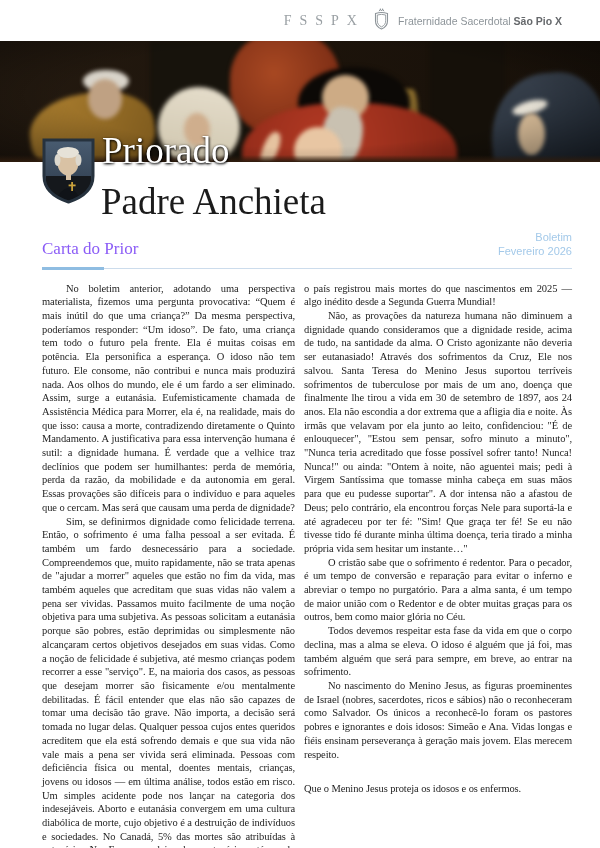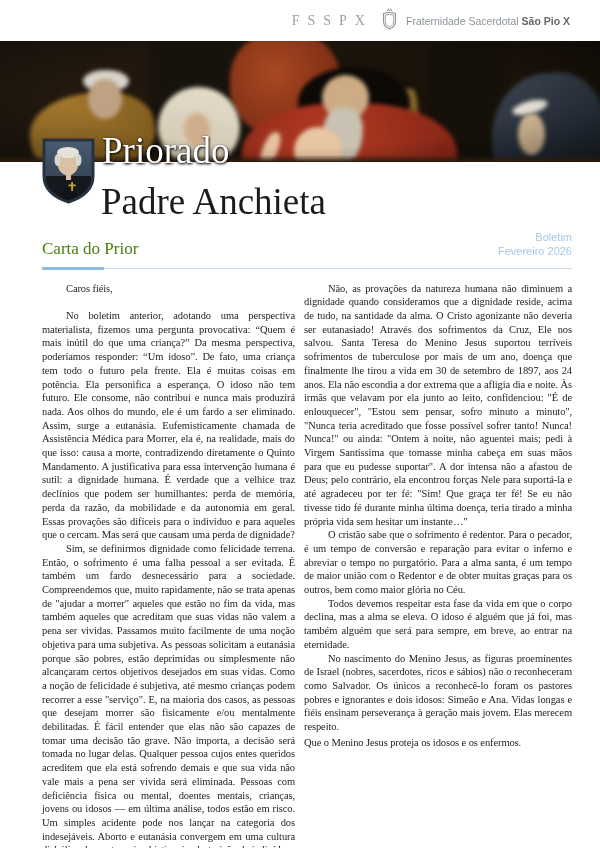--- a/index.html
+++ b/index.html
@@ -10,21 +10,21 @@
     background:#ffffff;
     overflow:hidden;
     font-family:"Liberation Serif", serif;
   }
   
   .topbar{
     height:41px;
     display:flex;
     align-items:center;
     justify-content:flex-end;
-    padding-right:30px;
+    padding-right:38px;
     gap:8px;
     background:#ffffff;
   }
   .fsspx-letters{
     font-family:"Liberation Serif", serif;
     font-size:14px;
     letter-spacing:8px;
     color:#9aa0a4;
   }
   .org-name{
@@ -96,21 +96,21 @@
     color:#1b1b1b;
   }
   .meta-row{
     margin:10px 28px 0 42px;
     display:flex;
     justify-content:space-between;
     align-items:flex-end;
   }
   .section-title{
     font-size:17px;
-    color:#4d7c0f;
+    color:#8b5cf6;
   }
   .issue{
     text-align:right;
     font-family:"Liberation Sans", sans-serif;
     font-size:11px;
     line-height:1.3;
     color:#a3c9e9;
   }
   .rule{position:relative;margin:8px 28px 0 42px;height:3px;}
   .rule-line{position:absolute;left:0;right:0;top:1px;height:1px;background:#ccdcec;}
@@ -127,21 +127,21 @@
     margin:0;
     font-size:10.5px;
     line-height:13.7px;
     text-align:justify;
     text-indent:24px;
     color:#1e1e1e;
     letter-spacing:-0.1px;
   }
   .content p.salutation{margin-bottom:13.7px;}
   .content p.no-indent{text-indent:0;}
-  .content p.closing{text-indent:0;margin-top:2px;}
+  .content p.closing{text-indent:0;margin-top:21px;}
 </style>
 </head>
 <body>
 
 <div class="page">
 
   <div class="topbar">
     <span class="fsspx-letters">FSSPX</span>
     <span>
       <svg width="17" height="22" viewBox="0 0 17 22" fill="none">
@@ -219,27 +219,27 @@
     </div>
   </div>
 
   <div class="rule">
     <div class="rule-line"></div>
     <div class="rule-accent"></div>
   </div>
 
   <div class="content">
     <div class="col-left">
-      <p class="salutation">Caros fiéis,</p>
       <p>No boletim anterior, adotando uma perspectiva materialista, fizemos uma pergunta provocativa: “Quem é mais inútil do que uma criança?” Da mesma perspectiva, poderíamos responder: “Um idoso”. De fato, uma criança tem todo o futuro pela frente. Ela é muitas coisas em potência. Ela personifica a esperança. O idoso não tem futuro. Ele consome, não contribui e nunca mais produzirá nada. Aos olhos do mundo, ele é um fardo a ser eliminado. Assim, surge a eutanásia. Eufemisticamente chamada de Assistência Médica para Morrer, ela é, na realidade, mais do que isso: causa a morte, contradizendo diretamente o Quinto Mandamento. A justificativa para essa intervenção humana é sutil: a dignidade humana. É verdade que a velhice traz declínios que podem ser humilhantes: perda de memória, perda da razão, da mobilidade e da autonomia em geral. Essas provações são difíceis para o indivíduo e para aqueles que o cercam. Mas será que causam uma perda de dignidade?</p>
       <p>Sim, se definirmos dignidade como felicidade terrena. Então, o sofrimento é uma falha pessoal a ser evitada. É também um fardo desnecessário para a sociedade. Compreendemos que, muito rapidamente, não se trata apenas de "ajudar a morrer" aqueles que estão no fim da vida, mas também aqueles que acreditam que suas vidas não valem a pena ser vividas. Passamos muito facilmente de uma noção objetiva para uma subjetiva. As pessoas solicitam a eutanásia porque são pobres, estão deprimidas ou simplesmente não alcançaram certos objetivos desejados em suas vidas. Como a noção de felicidade é subjetiva, até mesmo crianças podem recorrer a esse "serviço". E, na maioria dos casos, as pessoas que desejam morrer são fisicamente e/ou mentalmente debilitadas. É fácil entender que elas não são capazes de tomar uma decisão tão grave. Não importa, a decisão será tomada no lugar delas. Qualquer pessoa cujos entes queridos acreditem que ela está sofrendo demais e que sua vida não vale mais a pena ser vivida será eliminada. Pessoas com deficiência física ou mental, doentes mentais, crianças, jovens ou idosos — em última análise, todos estão em risco. Um simples acidente pode nos lançar na categoria dos indesejáveis. Aborto e eutanásia convergem em uma cultura diabólica de morte, cujo objetivo é a destruição de indivíduos e sociedades. No Canadá, 5% das mortes são atribuídas à eutanásia. Na França, a lei sobre eutanásia está sendo estudada pelo Parlamento, enquanto</p>
     </div>
     <div class="col-right">
+      <p class="no-indent">o país registrou mais mortes do que nascimentos em 2025 — algo inédito desde a Segunda Guerra Mundial!</p>
       <p>Não, as provações da natureza humana não diminuem a dignidade quando consideramos que a dignidade reside, acima de tudo, na santidade da alma. O Cristo agonizante não deveria ser eutanasiado! Através dos sofrimentos da Cruz, Ele nos salvou. Santa Teresa do Menino Jesus suportou terríveis sofrimentos de tuberculose por mais de um ano, doença que finalmente lhe tirou a vida em 30 de setembro de 1897, aos 24 anos. Ela não escondia a dor extrema que a afligia dia e noite. Às irmãs que velavam por ela junto ao leito, confidenciou: "É de enlouquecer", "Estou sem pensar, sofro minuto a minuto", "Nunca teria acreditado que fosse possível sofrer tanto! Nunca! Nunca!" ou ainda: "Ontem à noite, não aguentei mais; pedi à Virgem Santíssima que tomasse minha cabeça em suas mãos para que eu pudesse suportar". A dor intensa não a afastou de Deus; pelo contrário, ela encontrou forças Nele para suportá-la e até agradeceu por ter fé: "Sim! Que graça ter fé! Se eu não tivesse tido fé durante minha última doença, teria tirado a minha própria vida sem hesitar um instante…"</p>
       <p>O cristão sabe que o sofrimento é redentor. Para o pecador, é um tempo de conversão e reparação para evitar o inferno e abreviar o tempo no purgatório. Para a alma santa, é um tempo de maior união com o Redentor e de obter muitas graças para os outros, bem como maior glória no Céu.</p>
-      <p>Todos devemos respeitar esta fase da vida em que o corpo declina, mas a alma se eleva. O idoso é alguém que já foi, mas também alguém que será para sempre, em breve, ao entrar na eternidade.</p>
+      <p>Todos devemos respeitar esta fase da vida em que o corpo declina, mas a alma se eleva. O idoso é alguém que já foi, mas também alguém que será para sempre, em breve, ao entrar na sofrimento.</p>
       <p>No nascimento do Menino Jesus, as figuras proeminentes de Israel (nobres, sacerdotes, ricos e sábios) não o reconheceram como Salvador. Os únicos a reconhecê-lo foram os pastores pobres e ignorantes e dois idosos: Simeão e Ana. Vidas longas e fiéis ensinam perseverança à geração mais jovem. Elas merecem respeito.</p>
       <p class="closing">Que o Menino Jesus proteja os idosos e os enfermos.</p>
 
     </div>
   </div>
 
 </div>
 
 </body></html>

